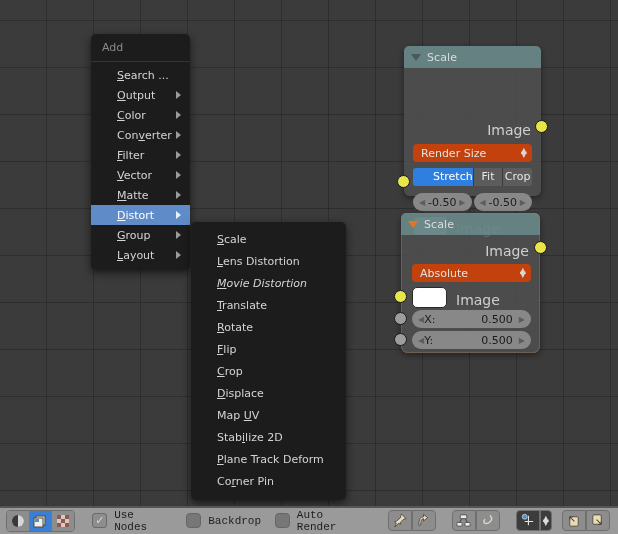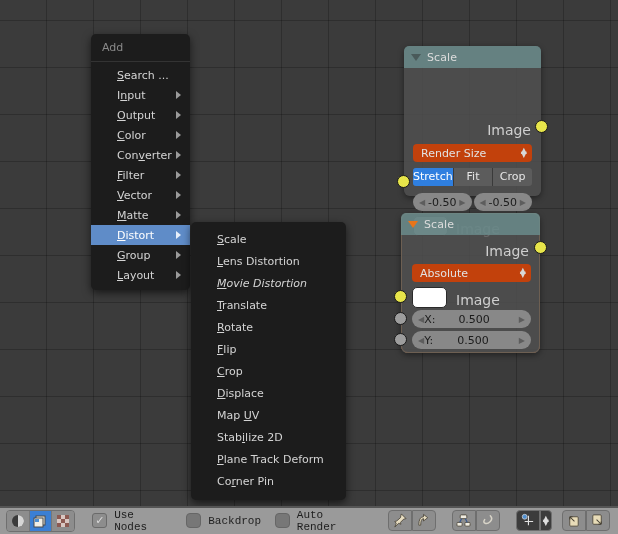--- a/index.html
+++ b/index.html
@@ -126,40 +126,40 @@
   }
   .seg {
     flex: 1;
     text-align: center;
     font-size: 11px;
     color: #e6e6e6;
     line-height: 18px;
     border-right: 1px solid #3a3a3a;
   }
   .seg:last-child { border-right: none; }
-  .seg.active { background: #2f7fe0; color: #ffffff; }
+  .seg.active { background: #2f7fe0; color: #ffffff; padding-left: 20px; }
   .w-numrow { display: flex; gap: 2px; }
   .numfield {
     flex: 1;
     background: #888888;
     border-radius: 9px;
     display: flex;
     align-items: center;
     justify-content: space-between;
     padding: 0 6px;
     font-size: 11px;
     color: #1b1b1b;
     box-sizing: border-box;
     height: 18px;
   }
   .numfield .nv { flex: 1; text-align: center; }
   .numfield .nlbl { color: #1b1b1b; }
   .arrowL, .arrowR { font-size: 8px; color: #5d5d5d; }
   .numfield.lbl { justify-content: space-between; }
-  .numfield.lbl .nv { }
+  .numfield.lbl .nv { text-align: right; }
   .swatch {
     position: absolute;
     background: #ffffff;
     border-radius: 5px;
     border: 1px solid #2a2a2a;
     box-sizing: border-box;
   }
 
   
   .menu {
@@ -369,24 +369,20 @@
     </div>
   </div>
 
   <div class="menu" style="left:91px; top:34px; width:99px;">
     <div class="menu-header">Add</div>
     <div style="padding:3px 0 5px 0;">
       <div class="mi">
         <span class="mlabel"><span class="u">S</span>earch ...</span>
       </div>
       <div class="mi">
-        <span class="mlabel">I<span class="u">n</span>put</span>
-        <span class="chev"></span>
-      </div>
-      <div class="mi">
         <span class="mlabel"><span class="u">O</span>utput</span>
         <span class="chev"></span>
       </div>
       <div class="mi">
         <span class="mlabel"><span class="u">C</span>olor</span>
         <span class="chev"></span>
       </div>
       <div class="mi">
         <span class="mlabel">Con<span class="u">v</span>erter</span>
         <span class="chev"></span>

